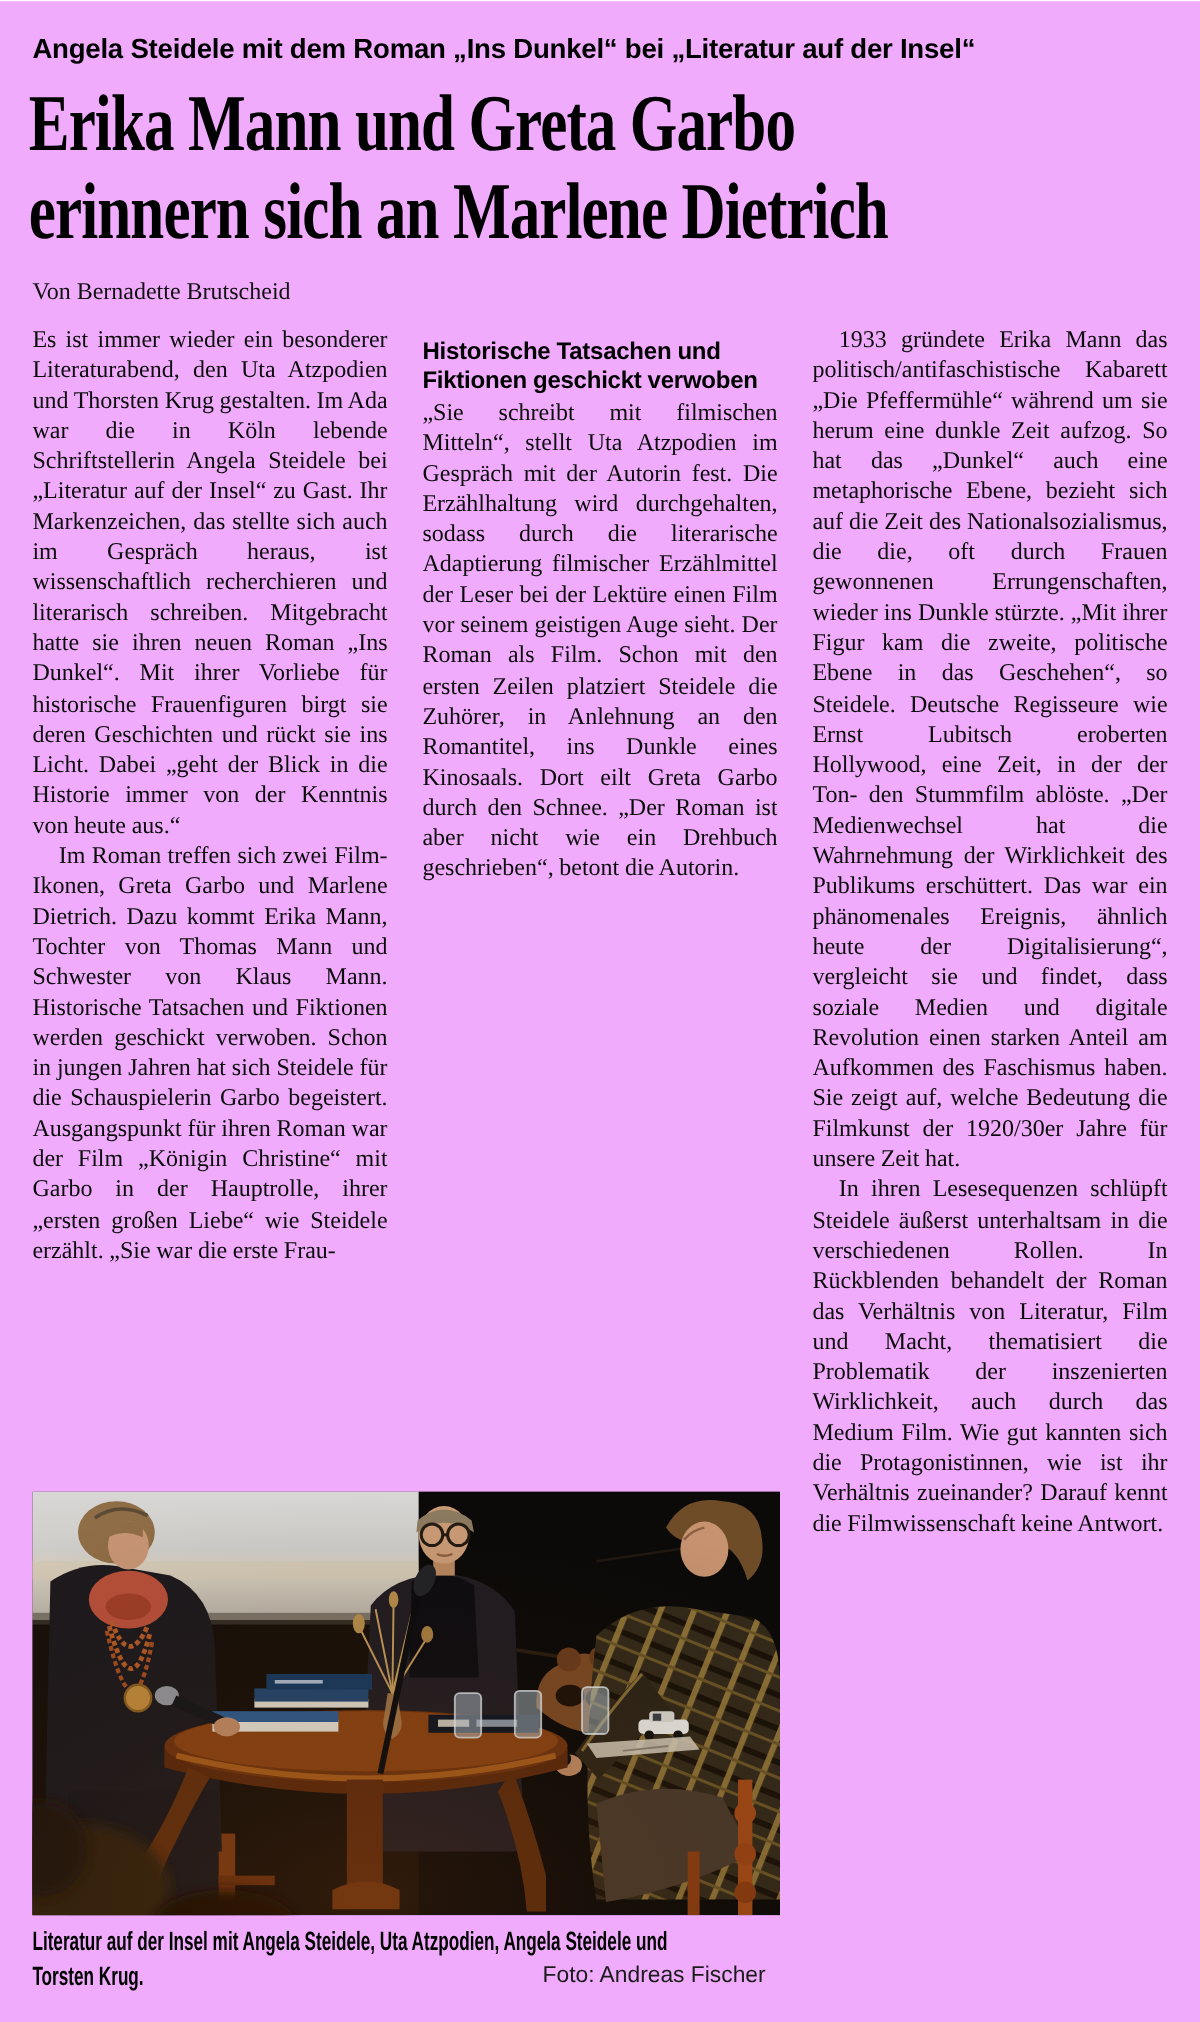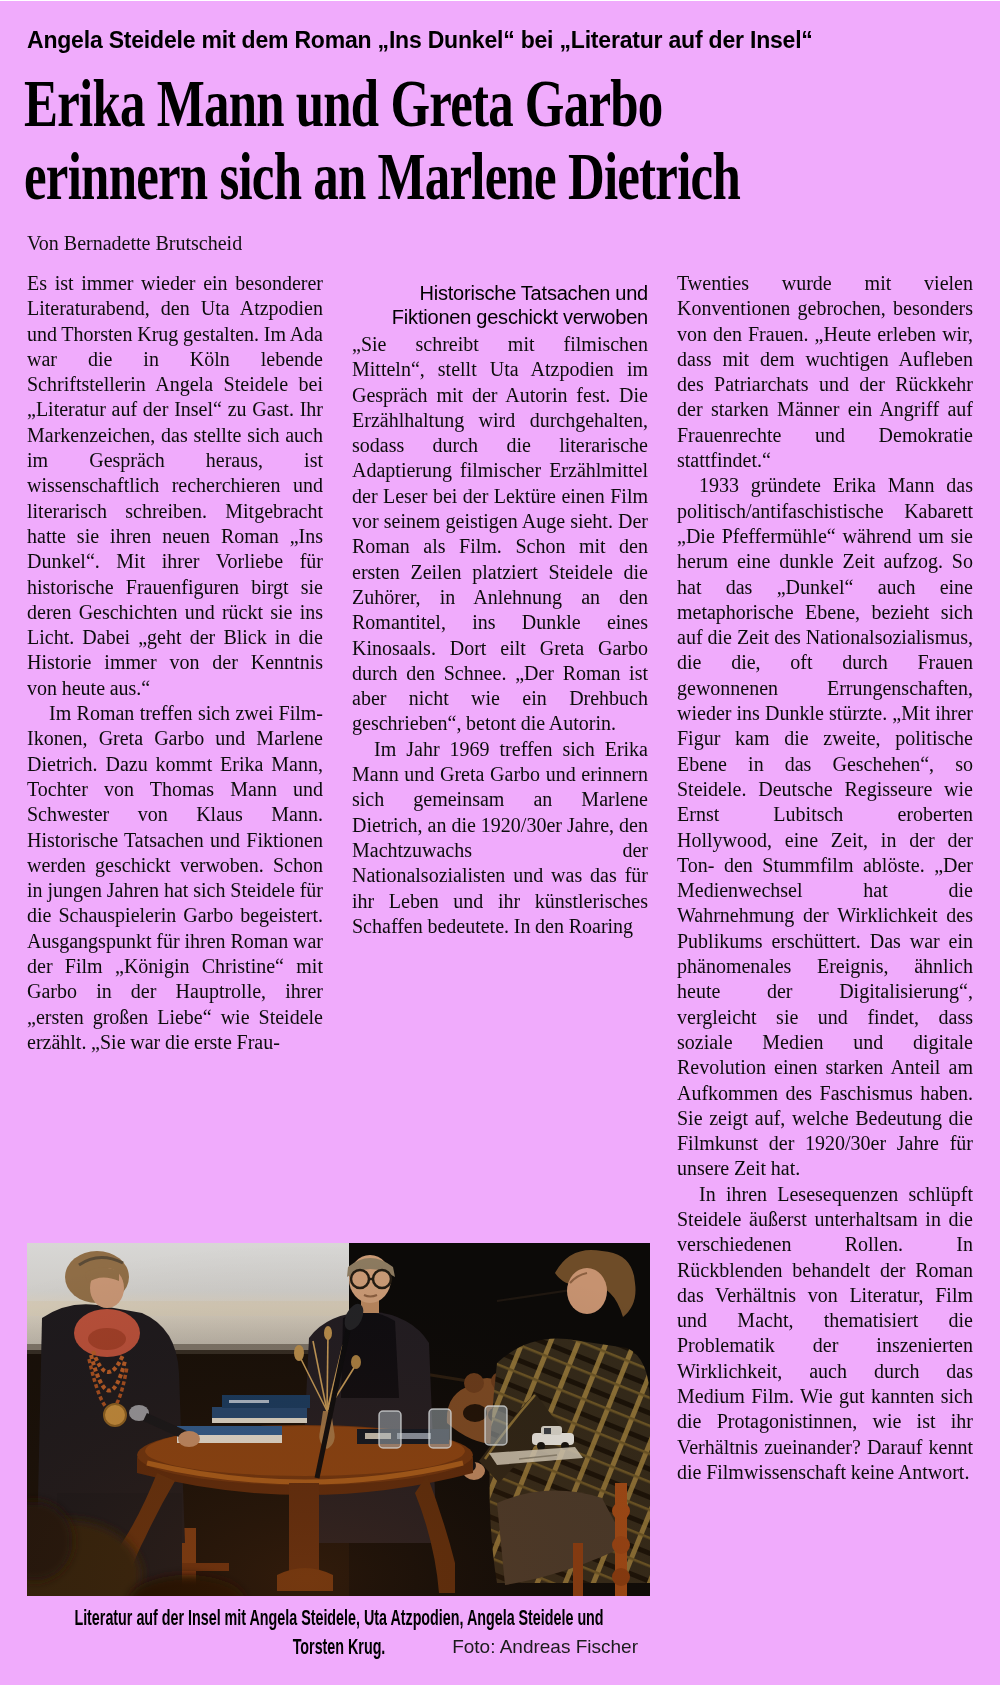--- a/index.html
+++ b/index.html
@@ -30,29 +30,29 @@
     position:absolute; top:270px; width:296px; overflow:hidden;
     font-size:20px; line-height:25.3px; text-align:justify;
     hyphens:auto; -webkit-hyphens:auto; word-spacing:-0.3px;
   }
   .col1 { left:27px;  height:928px; }
   .col2 { left:352px; height:932px; }
   .col3 { left:677px; height:1384px; }
   .col p { margin:0; }
   .col p.indent { text-indent:22px; }
   .col h3.subhead {
-    font-family:"Liberation Sans", sans-serif; font-weight:400;
+    font-family:"Liberation Sans", sans-serif; font-weight:700;
     font-size:20px; line-height:24px; letter-spacing:-0.2px;
-    margin:10px 0 3px 0; text-align:right; color:#000;
+    margin:10px 0 3px 0; text-align:left; color:#000;
   }
   .photo {
     position:absolute; left:27px; top:1242px; width:623px;
   }
   .photo svg { display:block; width:623px; height:353px; }
-  figcaption { position:relative; width:623px; margin-top:7px;text-align:center; }
+  figcaption { position:relative; width:623px; margin-top:7px; }
   .cap-scale {
     width:960px; transform:scaleX(0.65); transform-origin:0 0;
     font-family:"Liberation Sans", sans-serif; font-weight:700;
     font-size:22px; line-height:29px; color:#000;
   }
   .cap-line { white-space:nowrap; }
   .credit {
     position:absolute; right:12px; top:31px;
     font-family:"Liberation Sans", sans-serif; font-weight:400;
     font-size:19px; line-height:26px; color:#1b1b1b;
@@ -72,24 +72,22 @@
 
   <div class="byline">Von Bernadette Brutscheid</div>
 
   <div class="col col1" lang="de">
       <p class="">Es ist immer wieder ein besonderer Literaturabend, den Uta Atzpodien und Thorsten Krug gestalten. Im Ada war die in Köln lebende Schriftstellerin Angela Steidele bei „Literatur auf der Insel“ zu Gast. Ihr Markenzeichen, das stellte sich auch im Gespräch heraus, ist wissenschaftlich recherchieren und literarisch schreiben. Mitgebracht hatte sie ihren neuen Roman „Ins Dunkel“. Mit ihrer Vorliebe für historische Frauenfiguren birgt sie deren Geschichten und rückt sie ins Licht. Dabei „geht der Blick in die Historie immer von der Kenntnis von heute aus.“</p>
       <p class="indent">Im Roman treffen sich zwei Film-Ikonen, Greta Garbo und Marlene Dietrich. Dazu kommt Erika Mann, Tochter von Thomas Mann und Schwester von Klaus Mann. Historische Tatsachen und Fiktionen werden geschickt verwoben. Schon in jungen Jahren hat sich Steidele für die Schauspielerin Garbo begeistert. Ausgangspunkt für ihren Roman war der Film „Königin Christine“ mit Garbo in der Hauptrolle, ihrer „ersten großen Liebe“ wie Steidele erzählt. „Sie war die erste Frau-</p>
     </div>
   <div class="col col2" lang="de">
       <h3 class="subhead">Historische Tatsachen und Fiktionen geschickt verwoben</h3>
       <p class="">„Sie schreibt mit filmischen Mitteln“, stellt Uta Atzpodien im Gespräch mit der Autorin fest. Die Erzählhaltung wird durchgehalten, sodass durch die literarische Adaptierung filmischer Erzählmittel der Leser bei der Lektüre einen Film vor seinem geistigen Auge sieht. Der Roman als Film. Schon mit den ersten Zeilen platziert Steidele die Zuhörer, in Anlehnung an den Romantitel, ins Dunkle eines Kinosaals. Dort eilt Greta Garbo durch den Schnee. „Der Roman ist aber nicht wie ein Drehbuch geschrieben“, betont die Autorin.</p>
-      <p class="indent">Im Jahr 1969 treffen sich Erika Mann und Greta Garbo und erinnern sich gemeinsam an Marlene Dietrich, an die 1920/30er Jahre, den Machtzuwachs der Nationalsozialisten und was das für ihr Leben und ihr künstlerisches Schaffen bedeutete. In den Roaring</p>
     </div>
   <div class="col col3" lang="de">
-      <p class="">Twenties wurde mit vielen Konventionen gebrochen, besonders von den Frauen. „Heute erleben wir, dass mit dem wuchtigen Aufleben des Patriarchats und der Rückkehr der starken Männer ein Angriff auf Frauenrechte und Demokratie stattfindet.“</p>
       <p class="indent">1933 gründete Erika Mann das politisch/antifaschistische Kabarett „Die Pfeffermühle“ während um sie herum eine dunkle Zeit aufzog. So hat das „Dunkel“ auch eine metaphorische Ebene, bezieht sich auf die Zeit des Nationalsozialismus, die die, oft durch Frauen gewonnenen Errungenschaften, wieder ins Dunkle stürzte. „Mit ihrer Figur kam die zweite, politische Ebene in das Geschehen“, so Steidele. Deutsche Regisseure wie Ernst Lubitsch eroberten Hollywood, eine Zeit, in der der Ton- den Stummfilm ablöste. „Der Medienwechsel hat die Wahrnehmung der Wirklichkeit des Publikums erschüttert. Das war ein phänomenales Ereignis, ähnlich heute der Digitalisierung“, vergleicht sie und findet, dass soziale Medien und digitale Revolution einen starken Anteil am Aufkommen des Faschismus haben. Sie zeigt auf, welche Bedeutung die Filmkunst der 1920/30er Jahre für unsere Zeit hat.</p>
       <p class="indent">In ihren Lesesequenzen schlüpft Steidele äußerst unterhaltsam in die verschiedenen Rollen. In Rückblenden behandelt der Roman das Verhältnis von Literatur, Film und Macht, thematisiert die Problematik der inszenierten Wirklichkeit, auch durch das Medium Film. Wie gut kannten sich die Protagonistinnen, wie ist ihr Verhältnis zueinander? Darauf kennt die Filmwissenschaft keine Antwort.</p>
     </div>
 
   <figure class="photo">
     <svg viewBox="0 0 623 353" role="img">
       <defs>
         <linearGradient id="scr" x1="0" y1="0" x2="0" y2="1">
           <stop offset="0" stop-color="#d8d7d5"></stop>
           <stop offset="0.45" stop-color="#cfcdc9"></stop>

